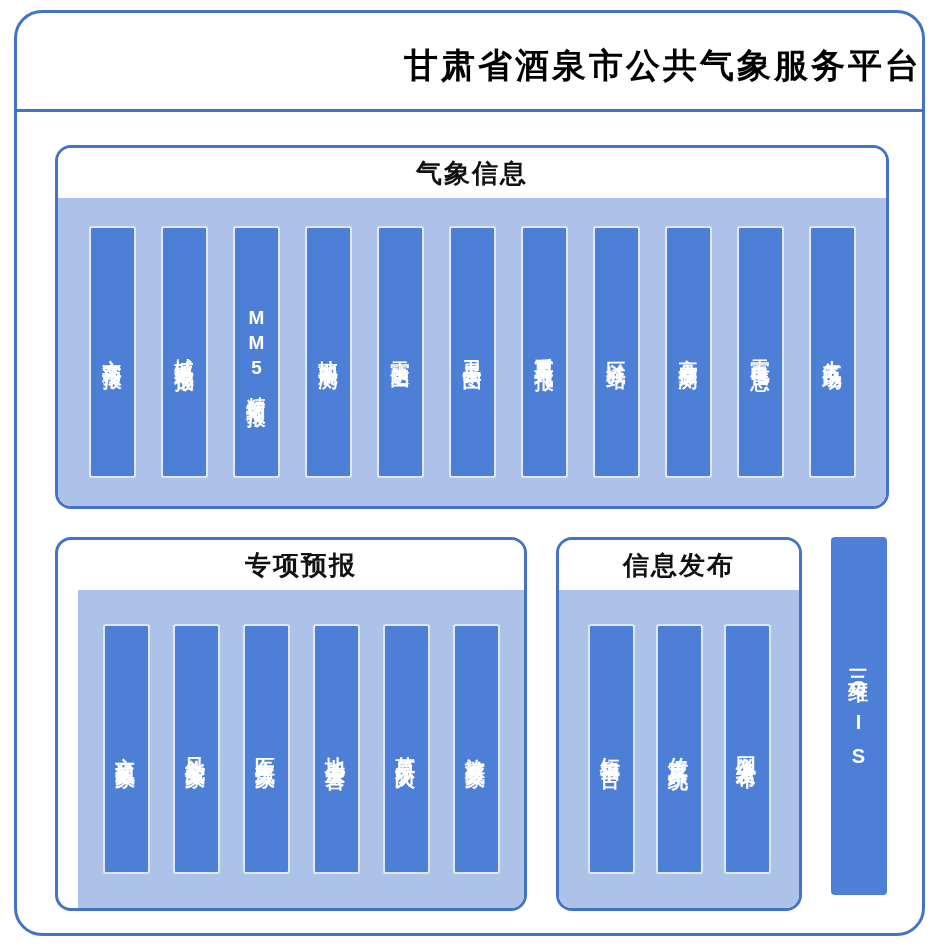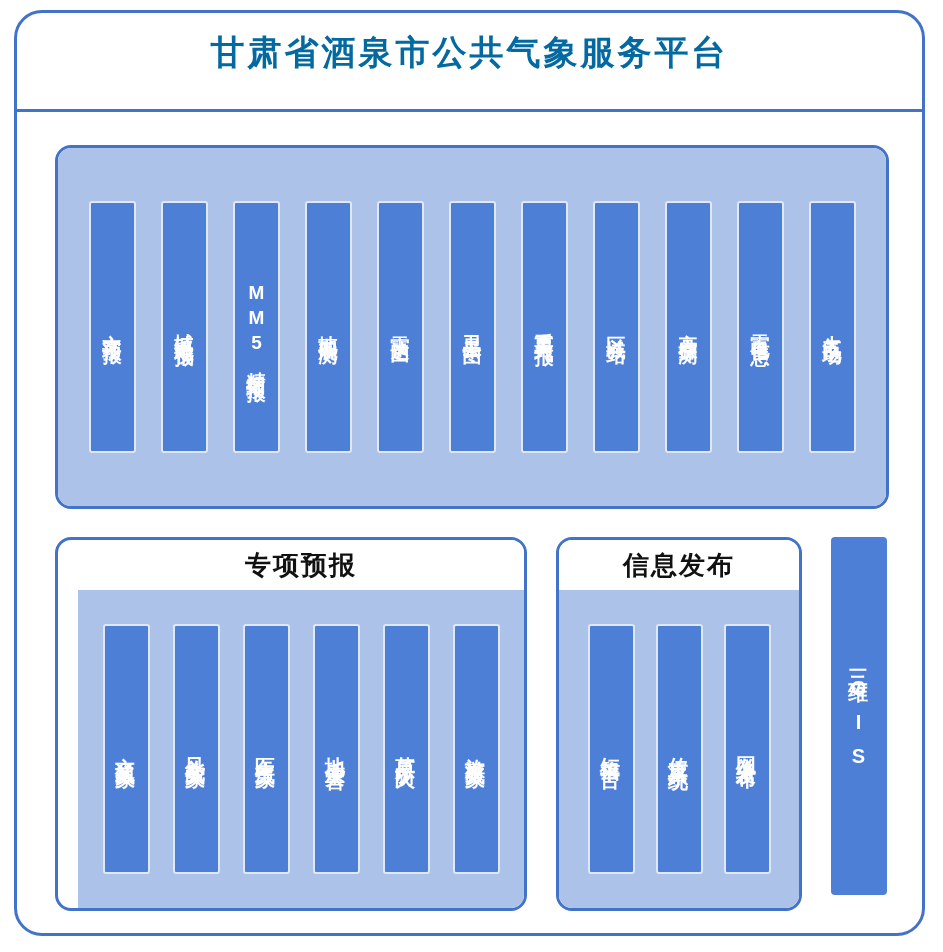--- a/index.html
+++ b/index.html
@@ -14,22 +14,22 @@
     width:943px;height:952px;background:#ffffff;
     font-family:"Liberation Sans","DejaVu Sans",sans-serif;
   }
   .page{position:relative;width:943px;height:952px;background:#fff;overflow:hidden;}
 
   .outer{
     position:absolute;left:14px;top:10px;width:911px;height:926px;
     border:3px solid var(--border-blue);border-radius:28px;background:#fff;
   }
   .main-title{
-    position:absolute;top:17px;left:0;right:0;text-align:center;
-    font-size:34px;font-weight:bold;color:#0369a1;letter-spacing:3px;
+    position:absolute;top:30px;left:0;right:0;text-align:right;
+    font-size:34px;font-weight:bold;color:#000000;letter-spacing:3px;
   }
   .title-divider{
     position:absolute;top:96px;left:0;right:0;height:0;
     border-top:3px solid var(--border-blue);
   }
 
   .section{
     position:absolute;border:3px solid var(--border-blue);border-radius:16px;
     background:#fff;display:flex;flex-direction:column;overflow:hidden;
   }
@@ -72,20 +72,21 @@
 <body>
 
 <div class="page">
   <div class="outer">
 
     <div class="main-title">甘肃省酒泉市公共气象服务平台</div>
 
     <div class="title-divider"></div>
 
     <div class="section sec-weather">
+      <div class="section-title">气象信息</div>
       <div class="section-body">
           <div class="bar">文字预报</div>
           <div class="bar">城镇电视报</div>
           <div class="bar">MM5精细预报</div>
           <div class="bar">地面观测</div>
           <div class="bar">雷达图</div>
           <div class="bar">卫星云图</div>
           <div class="bar">重要天气报</div>
           <div class="bar">区域站</div>
           <div class="bar">高空探测</div>

